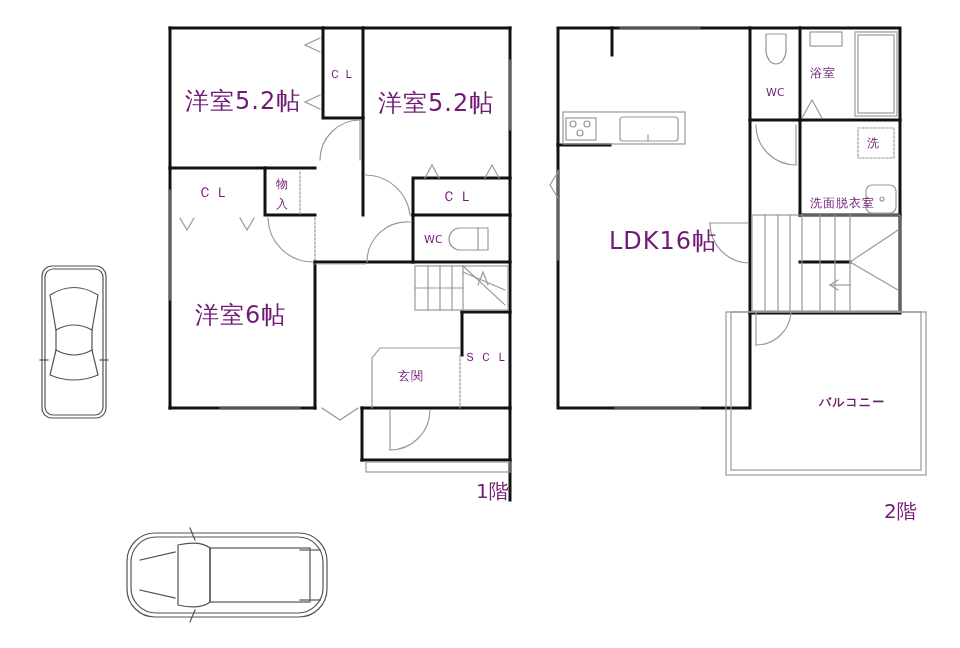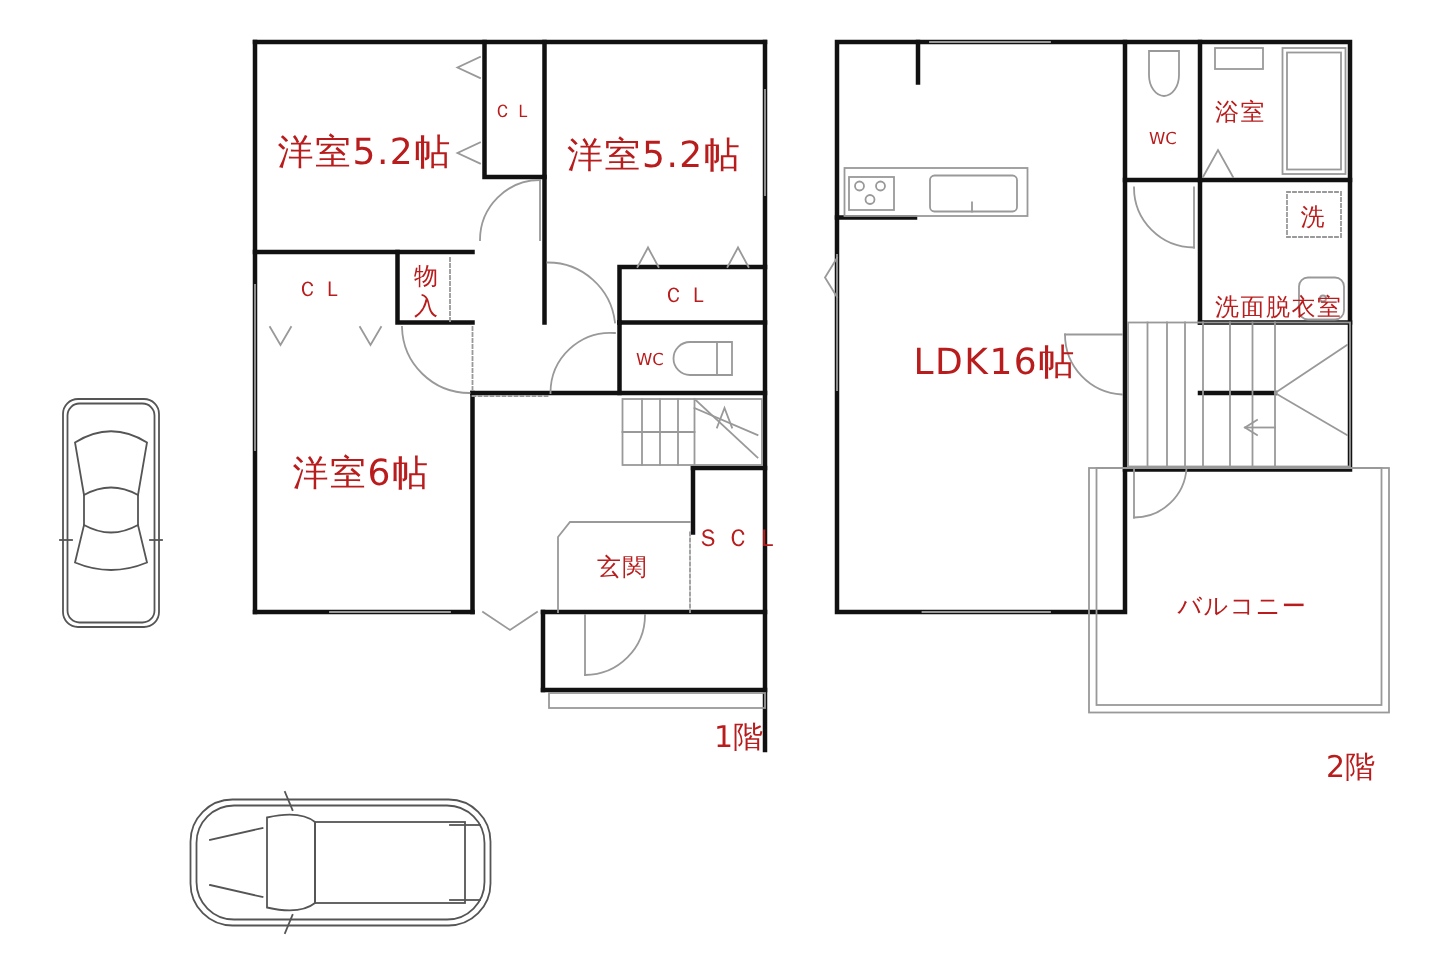--- a/index.html
+++ b/index.html
@@ -1,21 +1,21 @@
 <!DOCTYPE html>
 <html><head>
 <meta charset="utf-8">
 <style>
   html,body{margin:0;padding:0;background:#fff;}
   body{width:960px;height:648px;position:relative;overflow:hidden;font-family:"DejaVu Sans",sans-serif;color:#222;}
   svg{position:absolute;left:0;top:0;}
-  .lbl{position:absolute;white-space:nowrap;color:#b91c1c;}
+  .lbl{position:absolute;white-space:nowrap;color:#701a75;}
   .big{font-size:24px;letter-spacing:1px;}
   .mid{font-size:14px;letter-spacing:3px;}
-  .sm{font-size:16px;letter-spacing:1px;}
+  .sm{font-size:12px;letter-spacing:1px;}
   .xs{font-size:11px;}
   .floor{font-size:20px;}
 </style>
 </head>
 <body>
 
 <svg width="960" height="648" viewBox="0 0 960 648">
   <g fill="none" stroke-linecap="square">
 
     <g stroke="#111" stroke-width="3">
@@ -186,14 +186,14 @@
 <span class="lbl xs" style="left:424px;top:233px;">WC</span>
 <span class="lbl sm" style="left:398px;top:368px;">玄関</span>
 <span class="lbl sm" style="left:464px;top:349px;letter-spacing:4px;">ＳＣＬ</span>
 <span class="lbl floor" style="left:476px;top:478px;text-align:center;">1階</span>
 
 <span class="lbl big" style="left:609px;top:225px;">LDK16帖</span>
 <span class="lbl xs" style="left:766px;top:86px;">WC</span>
 <span class="lbl sm" style="left:810px;top:65px;">浴室</span>
 <span class="lbl sm" style="left:867px;top:135px;">洗</span>
 <span class="lbl sm" style="left:810px;top:164px;margin-top:31px;">洗面脱衣室</span>
-<span class="lbl sm" style="left:785px;top:394px;">バルコニー</span>
+<span class="lbl sm" style="left:819px;top:394px;font-weight:bold;">バルコニー</span>
 <span class="lbl floor" style="left:884px;top:498px;text-align:center;">2階</span>
 
 </body></html>

